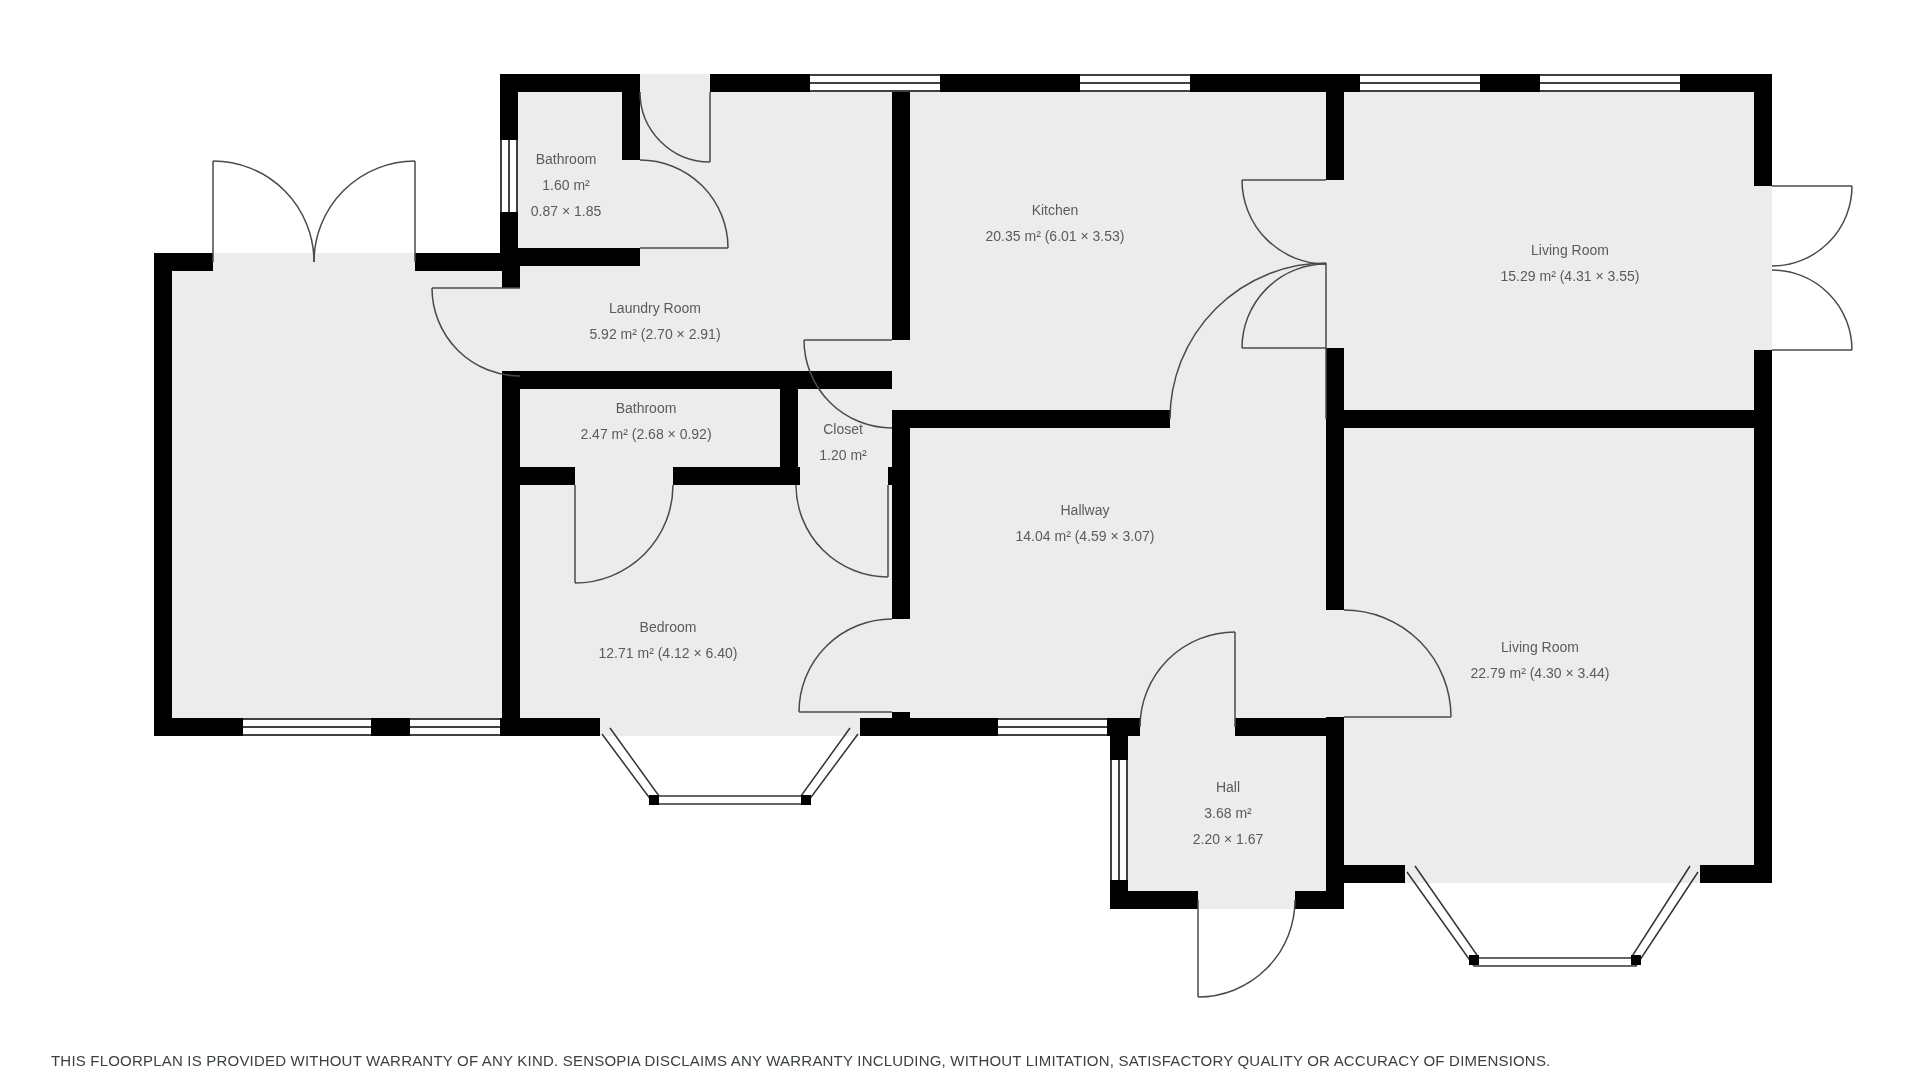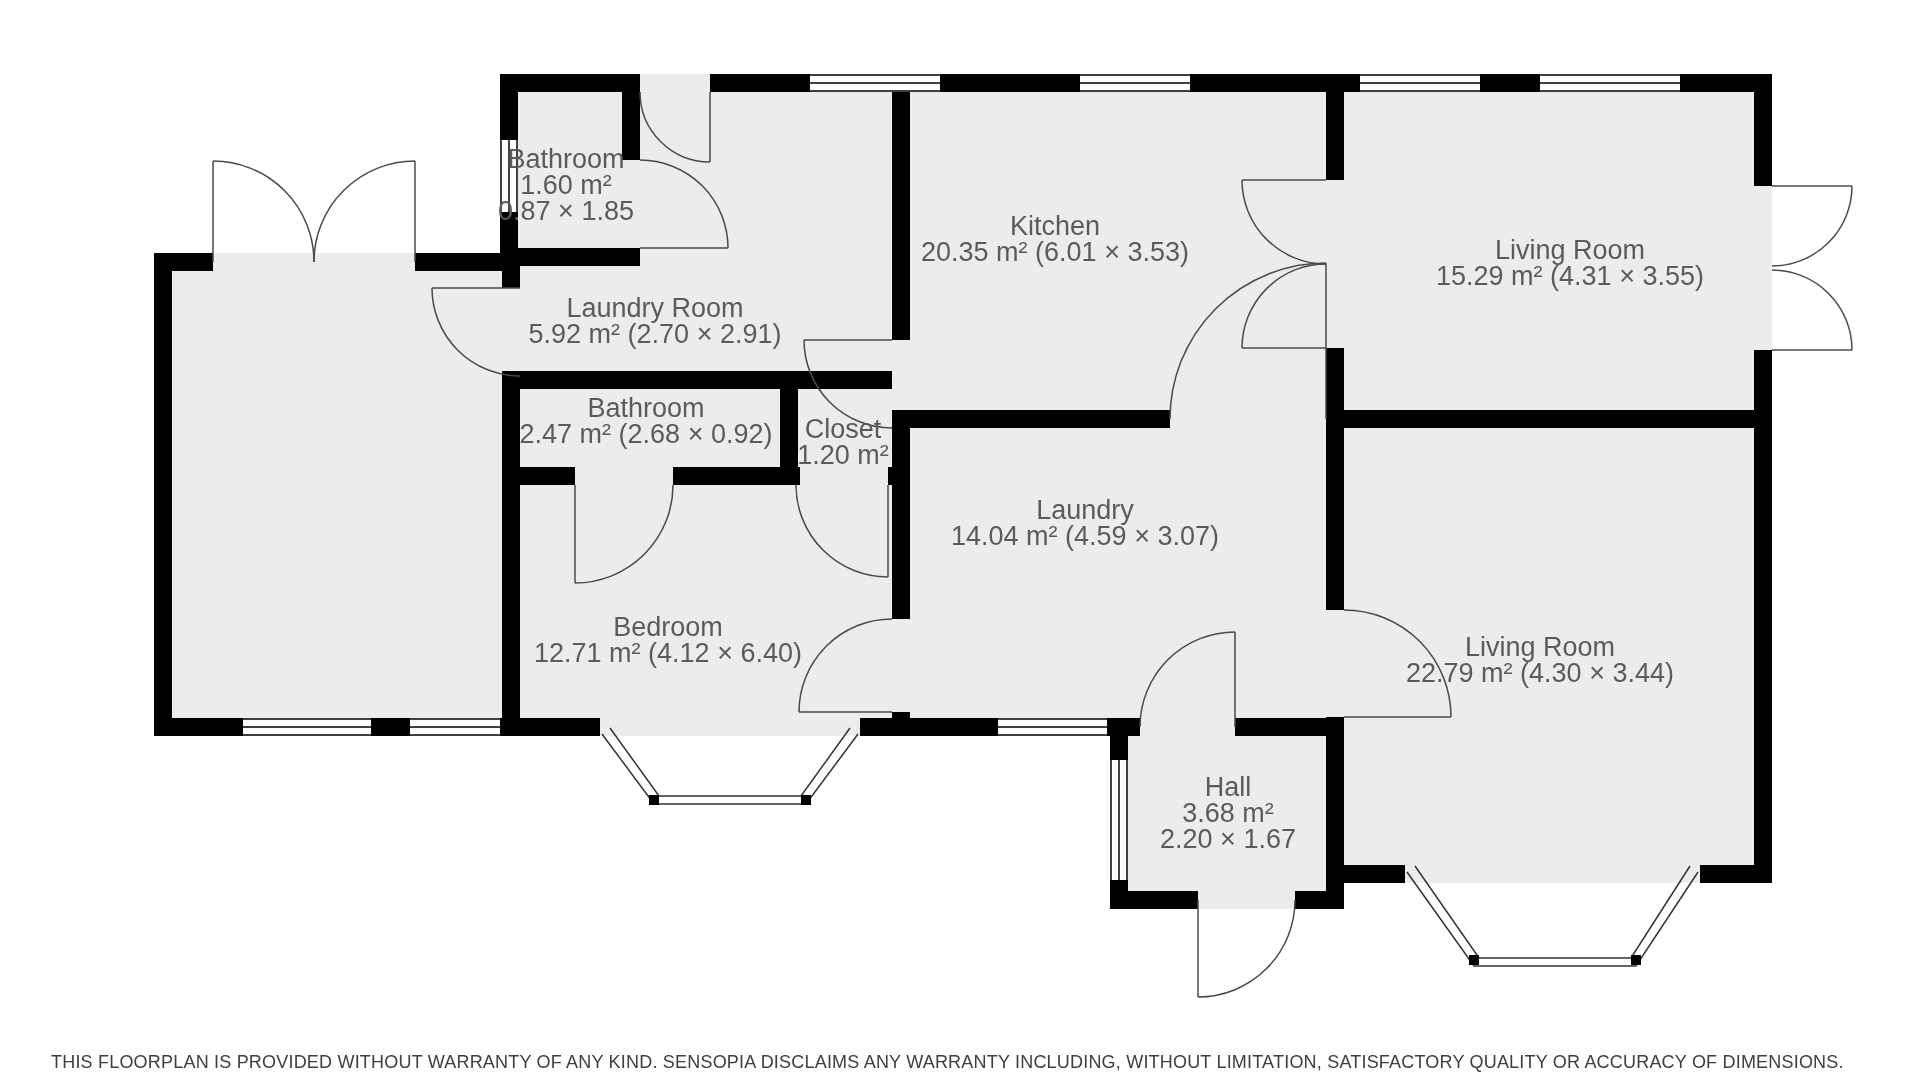--- a/index.html
+++ b/index.html
@@ -1,22 +1,22 @@
 <!DOCTYPE html>
 <html><head>
 <meta charset="utf-8">
 <style>
   html,body{margin:0;padding:0;background:#ffffff;}
   #canvas{position:relative;width:1920px;height:1080px;background:#ffffff;overflow:hidden;
           font-family:"Liberation Sans", sans-serif;}
   #plan-svg{position:absolute;left:0;top:0;}
   .room-label{position:absolute;transform:translate(-50%,-50%);text-align:center;
-              color:#5b5b5b;font-size:27px;line-height:26px;white-space:nowrap;}
+              color:#5b5b5b;font-size:14px;line-height:26px;white-space:nowrap;}
   .room-label span{display:block;}
-  #footer-disclaimer{position:absolute;left:51px;top:1052px;font-size:18px;color:#3c4043;
+  #footer-disclaimer{position:absolute;left:51px;top:1052px;font-size:15px;color:#3c4043;
               letter-spacing:0.2px;}
 </style>
 </head>
 <body>
 
 <div id="canvas">
 
   <svg id="plan-svg" width="1920" height="1080" viewBox="0 0 1920 1080">
 
     <g>
@@ -245,42 +245,42 @@
 
   <div class="room-label" style="left:566px;top:185px;">
     <span>Bathroom</span>
     <span>1.60 m²</span>
     <span>0.87 × 1.85</span>
   </div>
   <div class="room-label" style="left:655px;top:321px;">
     <span>Laundry Room</span>
     <span>5.92 m² (2.70 × 2.91)</span>
   </div>
-  <div class="room-label" style="left:1055px;top:239px;">
+  <div class="room-label" style="left:1055px;top:223px;">
     <span>Kitchen</span>
     <span>20.35 m² (6.01 × 3.53)</span>
   </div>
   <div class="room-label" style="left:1570px;top:263px;">
     <span>Living Room</span>
     <span>15.29 m² (4.31 × 3.55)</span>
   </div>
   <div class="room-label" style="left:646px;top:421px;">
     <span>Bathroom</span>
     <span>2.47 m² (2.68 × 0.92)</span>
   </div>
   <div class="room-label" style="left:843px;top:442px;">
     <span>Closet</span>
     <span>1.20 m²</span>
   </div>
   <div class="room-label" style="left:668px;top:640px;">
     <span>Bedroom</span>
     <span>12.71 m² (4.12 × 6.40)</span>
   </div>
   <div class="room-label" style="left:1085px;top:523px;">
-    <span>Laundry</span>
+    <span>Hallway</span>
     <span>14.04 m² (4.59 × 3.07)</span>
   </div>
   <div class="room-label" style="left:1540px;top:660px;">
     <span>Living Room</span>
     <span>22.79 m² (4.30 × 3.44)</span>
   </div>
   <div class="room-label" style="left:1228px;top:813px;">
     <span>Hall</span>
     <span>3.68 m²</span>
     <span>2.20 × 1.67</span>

